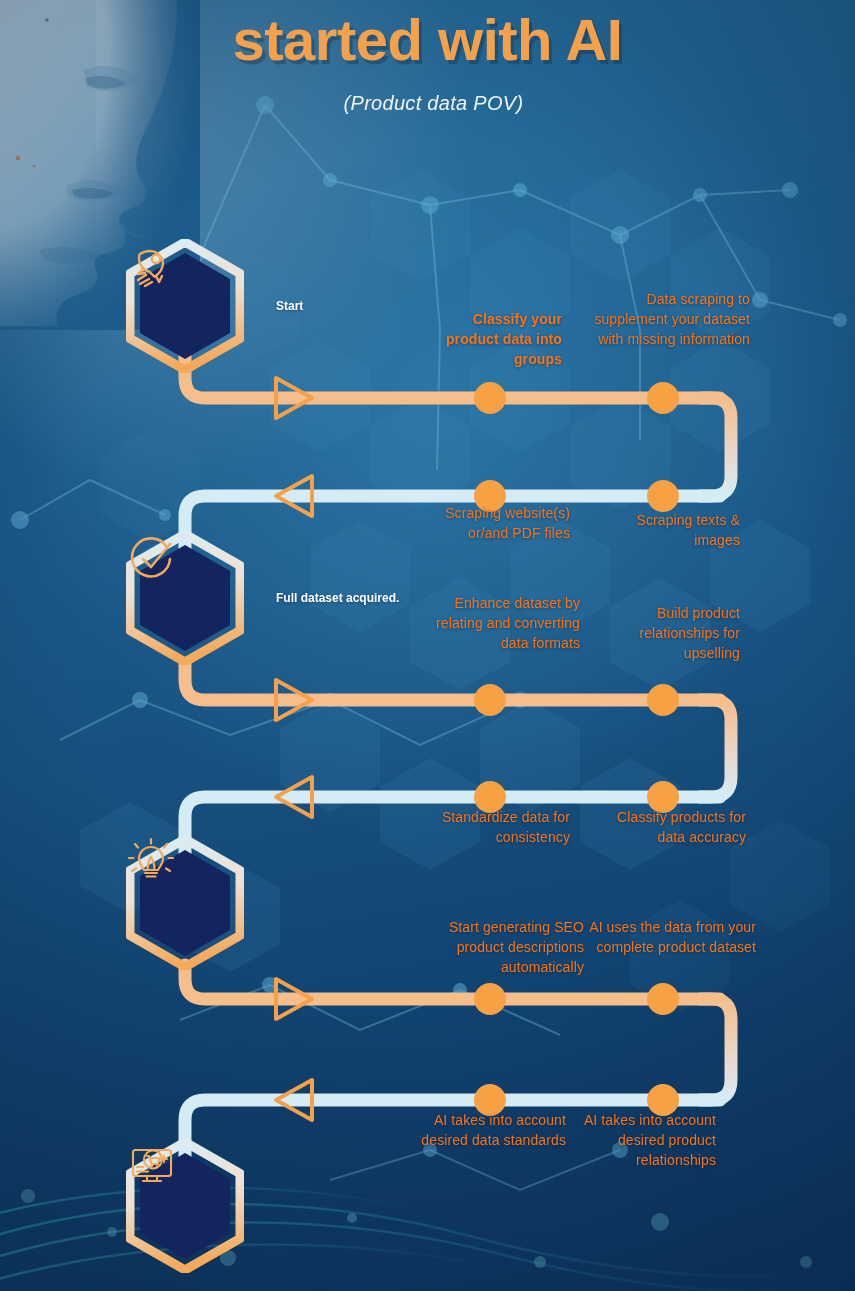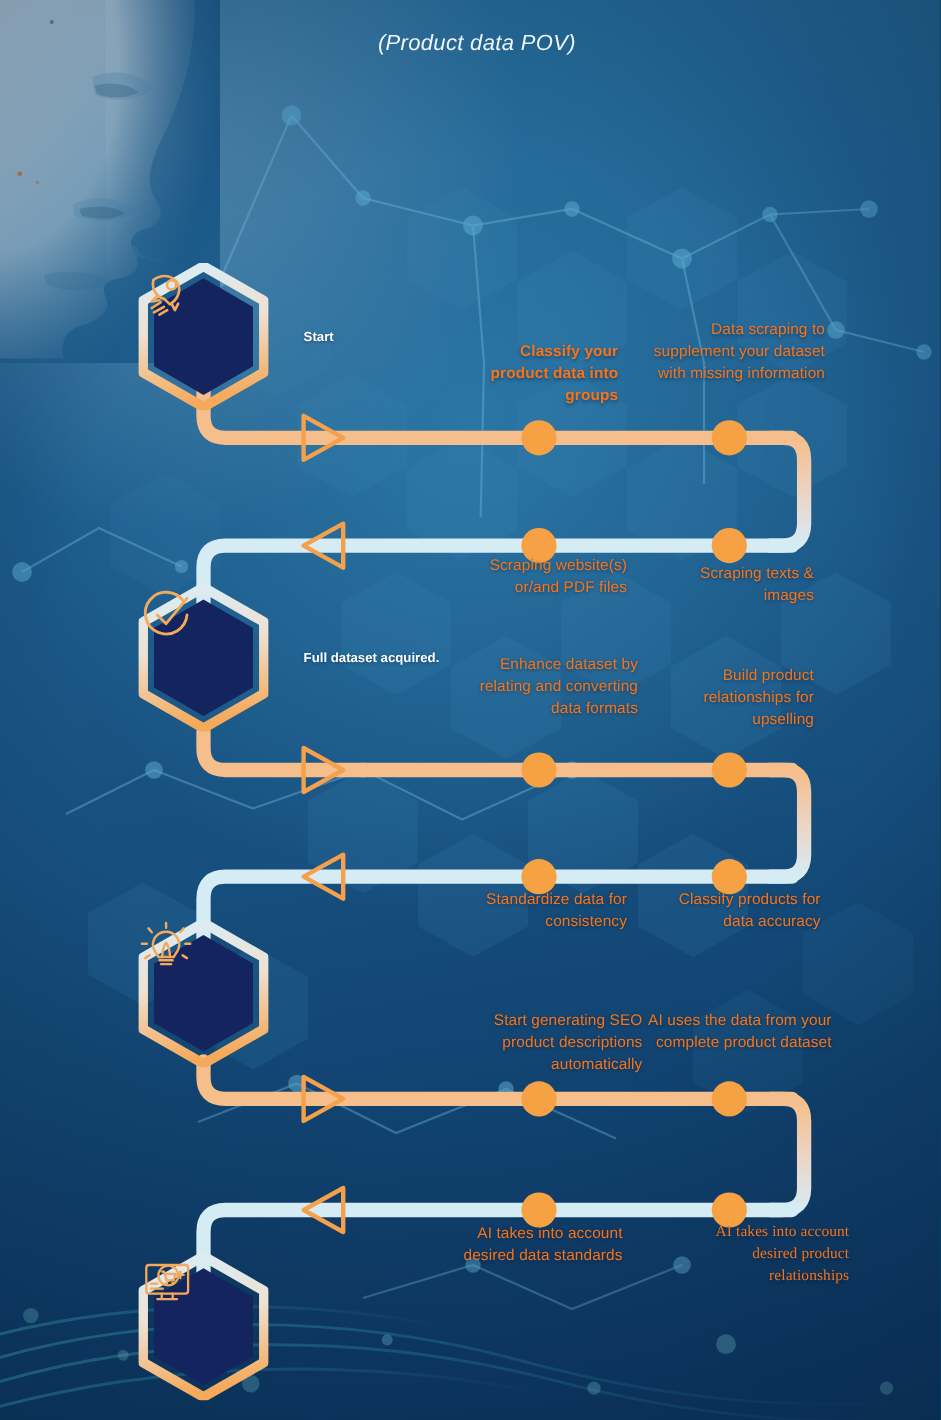--- a/index.html
+++ b/index.html
@@ -185,20 +185,21 @@
       <circle cx="540" cy="1262" r="6"></circle>
         <circle cx="660" cy="1222" r="9"></circle>
       <circle cx="806" cy="1262" r="6"></circle>
     </g>
   </svg>
 
   <div class="bg-vign"></div>
 </div>
 
 <div class="title-wrap">
+  <div class="title">started with AI</div>
   <div class="subtitle">(Product data POV)</div>
 </div>
 
 <svg id="road" width="855" height="1291" viewBox="0 0 855 1291">
   <defs>
     <linearGradient id="gRightTurn" x1="0" y1="0" x2="0" y2="1">
       <stop offset="0%" stop-color="#F5BE8A"></stop>
       <stop offset="55%" stop-color="#EBD6C8"></stop>
       <stop offset="100%" stop-color="#D6ECF5"></stop>
     </linearGradient>
@@ -367,13 +368,13 @@
 <div class="cap" style="left:578px; top:290px; width:172px;">Data scraping to supplement your dataset with missing information</div>
 <div class="cap" style="left:420px; top:504px; width:150px;">Scraping website(s) or/and PDF files</div>
 <div class="cap" style="left:588px; top:511px; width:152px;">Scraping texts &amp; images</div>
 <div class="cap" style="left:410px; top:594px; width:170px;">Enhance dataset by relating and converting data formats</div>
 <div class="cap" style="left:588px; top:604px; width:152px;">Build product relationships for upselling</div>
 <div class="cap" style="left:420px; top:808px; width:150px;">Standardize data for consistency</div>
 <div class="cap" style="left:592px; top:808px; width:154px;">Classify products for data accuracy</div>
 <div class="cap" style="left:408px; top:918px; width:176px;">Start generating SEO product descriptions automatically</div>
 <div class="cap" style="left:588px; top:918px; width:168px;">AI uses the data from your complete product dataset</div>
 <div class="cap" style="left:420px; top:1111px; width:146px;">AI takes into account desired data standards</div>
-<div class="cap" style="left:608px; top:1111px; width:164px;font-family:Liberation Serif, serif;">AI takes into account desired product relationships</div>
+<div class="cap" style="left:552px; top:1111px; width:164px;">AI takes into account desired product relationships</div>
 
 </body></html>

